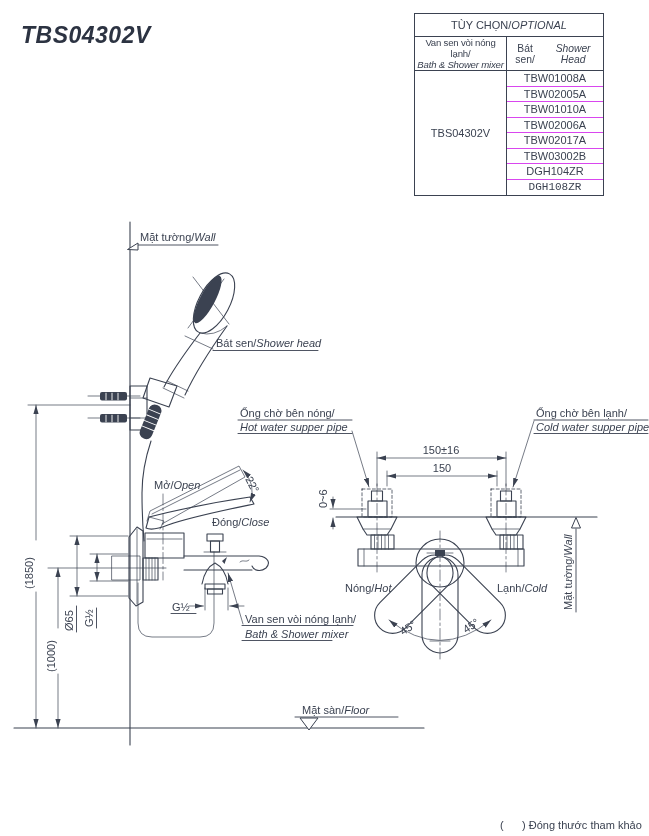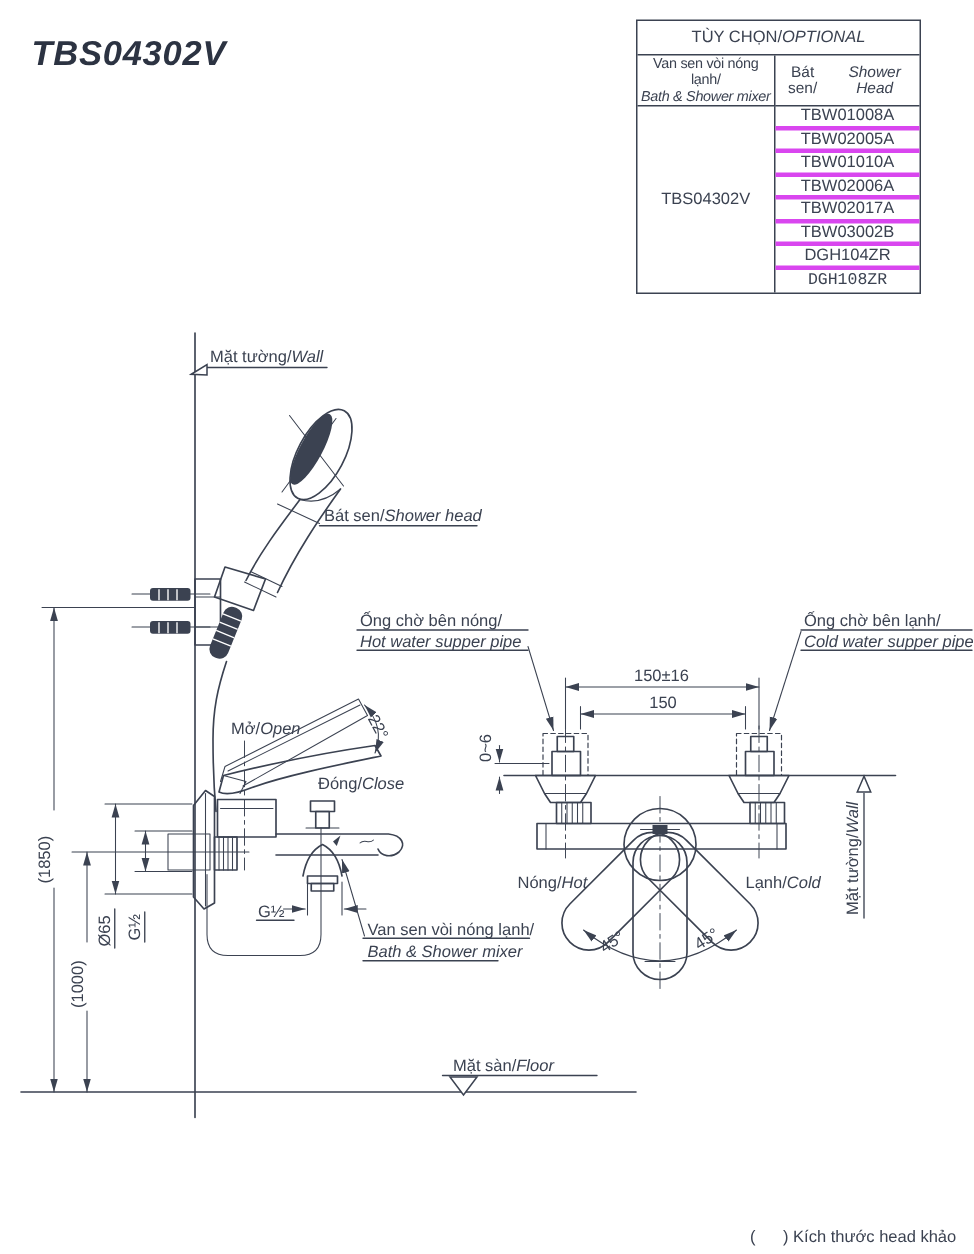--- a/index.html
+++ b/index.html
@@ -2,30 +2,30 @@
 <html><head>
 <meta charset="utf-8">
 <style>
   html,body{margin:0;padding:0;background:#ffffff;width:649px;height:836px;overflow:hidden;
     font-family:"Liberation Sans",sans-serif;color:#3b4251;}
   .page{position:relative;width:521px;height:836px;background:#fff;}
   
   .doc-title{position:absolute;left:21px;top:22px;font-size:23px;font-weight:bold;
     font-style:italic;color:#2c3342;letter-spacing:.5px;}
   
-  .opt-table{position:absolute;left:424px;top:13px;width:188px;height:181px;
+  .opt-table{position:absolute;left:414px;top:13px;width:188px;height:181px;
     border:1.3px solid #3b4251;display:grid;grid-template-columns:92px 1fr;
     grid-template-rows:23px 34px repeat(8,1fr);font-size:11px;}
   .opt-table div{display:flex;align-items:center;justify-content:center;text-align:center;}
   .t-head{grid-column:1/3;border-bottom:1px solid #3b4251;}
   .t-c1h{border-right:1px solid #3b4251;border-bottom:1px solid #3b4251;
     flex-direction:column;font-size:9.6px;line-height:11px;letter-spacing:-.2px;}
   .t-c2h{border-bottom:1px solid #3b4251;font-size:10.3px;}
   .t-model{grid-column:1;grid-row:3/11;border-right:1px solid #3b4251;}
-  .t-row{grid-column:2;border-bottom:3px solid #d946ef;}
+  .t-row{grid-column:2;border-bottom:1px solid #d946ef;}
   .t-row:last-child{border-bottom:none;font-family:Liberation Mono, monospace;}
   .it{font-style:italic;}
   
   .note{position:absolute;left:500px;top:788px;font-size:11px;line-height:15px;white-space:pre;}
   
   svg{position:absolute;left:0;top:0;}
   .ln{fill:none;stroke:#3b4251;stroke-width:1.1;stroke-linejoin:round;stroke-linecap:round;}
   .tn{stroke-width:0.7;}
   .ul{stroke-width:0.9;}
   .dash{stroke-width:0.8;stroke-dasharray:3 2.2;}
@@ -279,17 +279,17 @@
       </g>
 
       <g>
         <text x="345" y="592"><tspan>Nóng/</tspan><tspan class="it">Hot</tspan></text>
         <text x="497" y="592"><tspan>Lạnh/</tspan><tspan class="it">Cold</tspan></text>
       </g>
     </g>
   </svg>
 
   <div class="note">
-    <div>(      ) Kích thước head khảo</div>
+    <div>(      ) Đóng thước tham khảo</div>
     
   </div>
 
 </div>
 
 </body></html>

